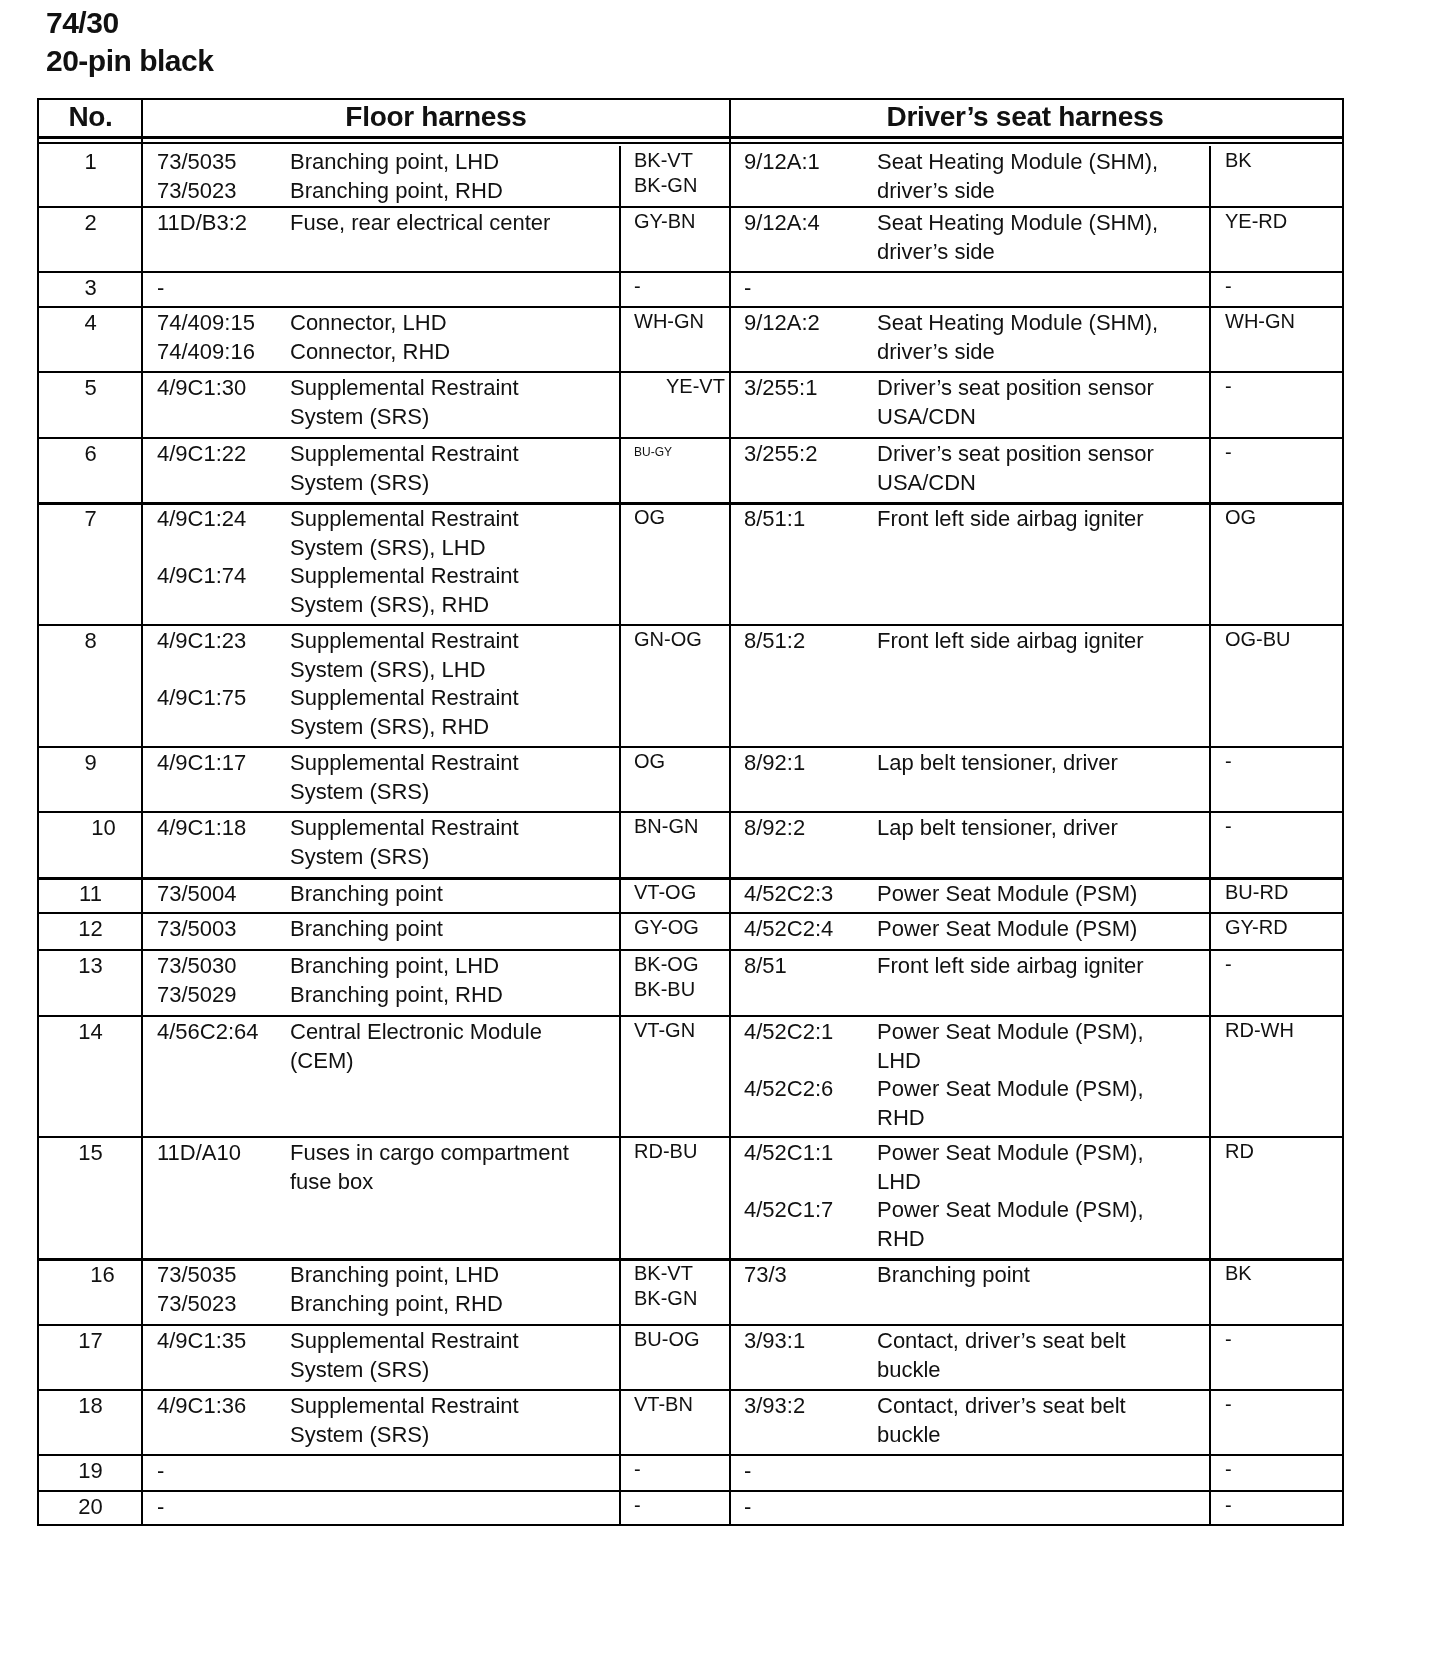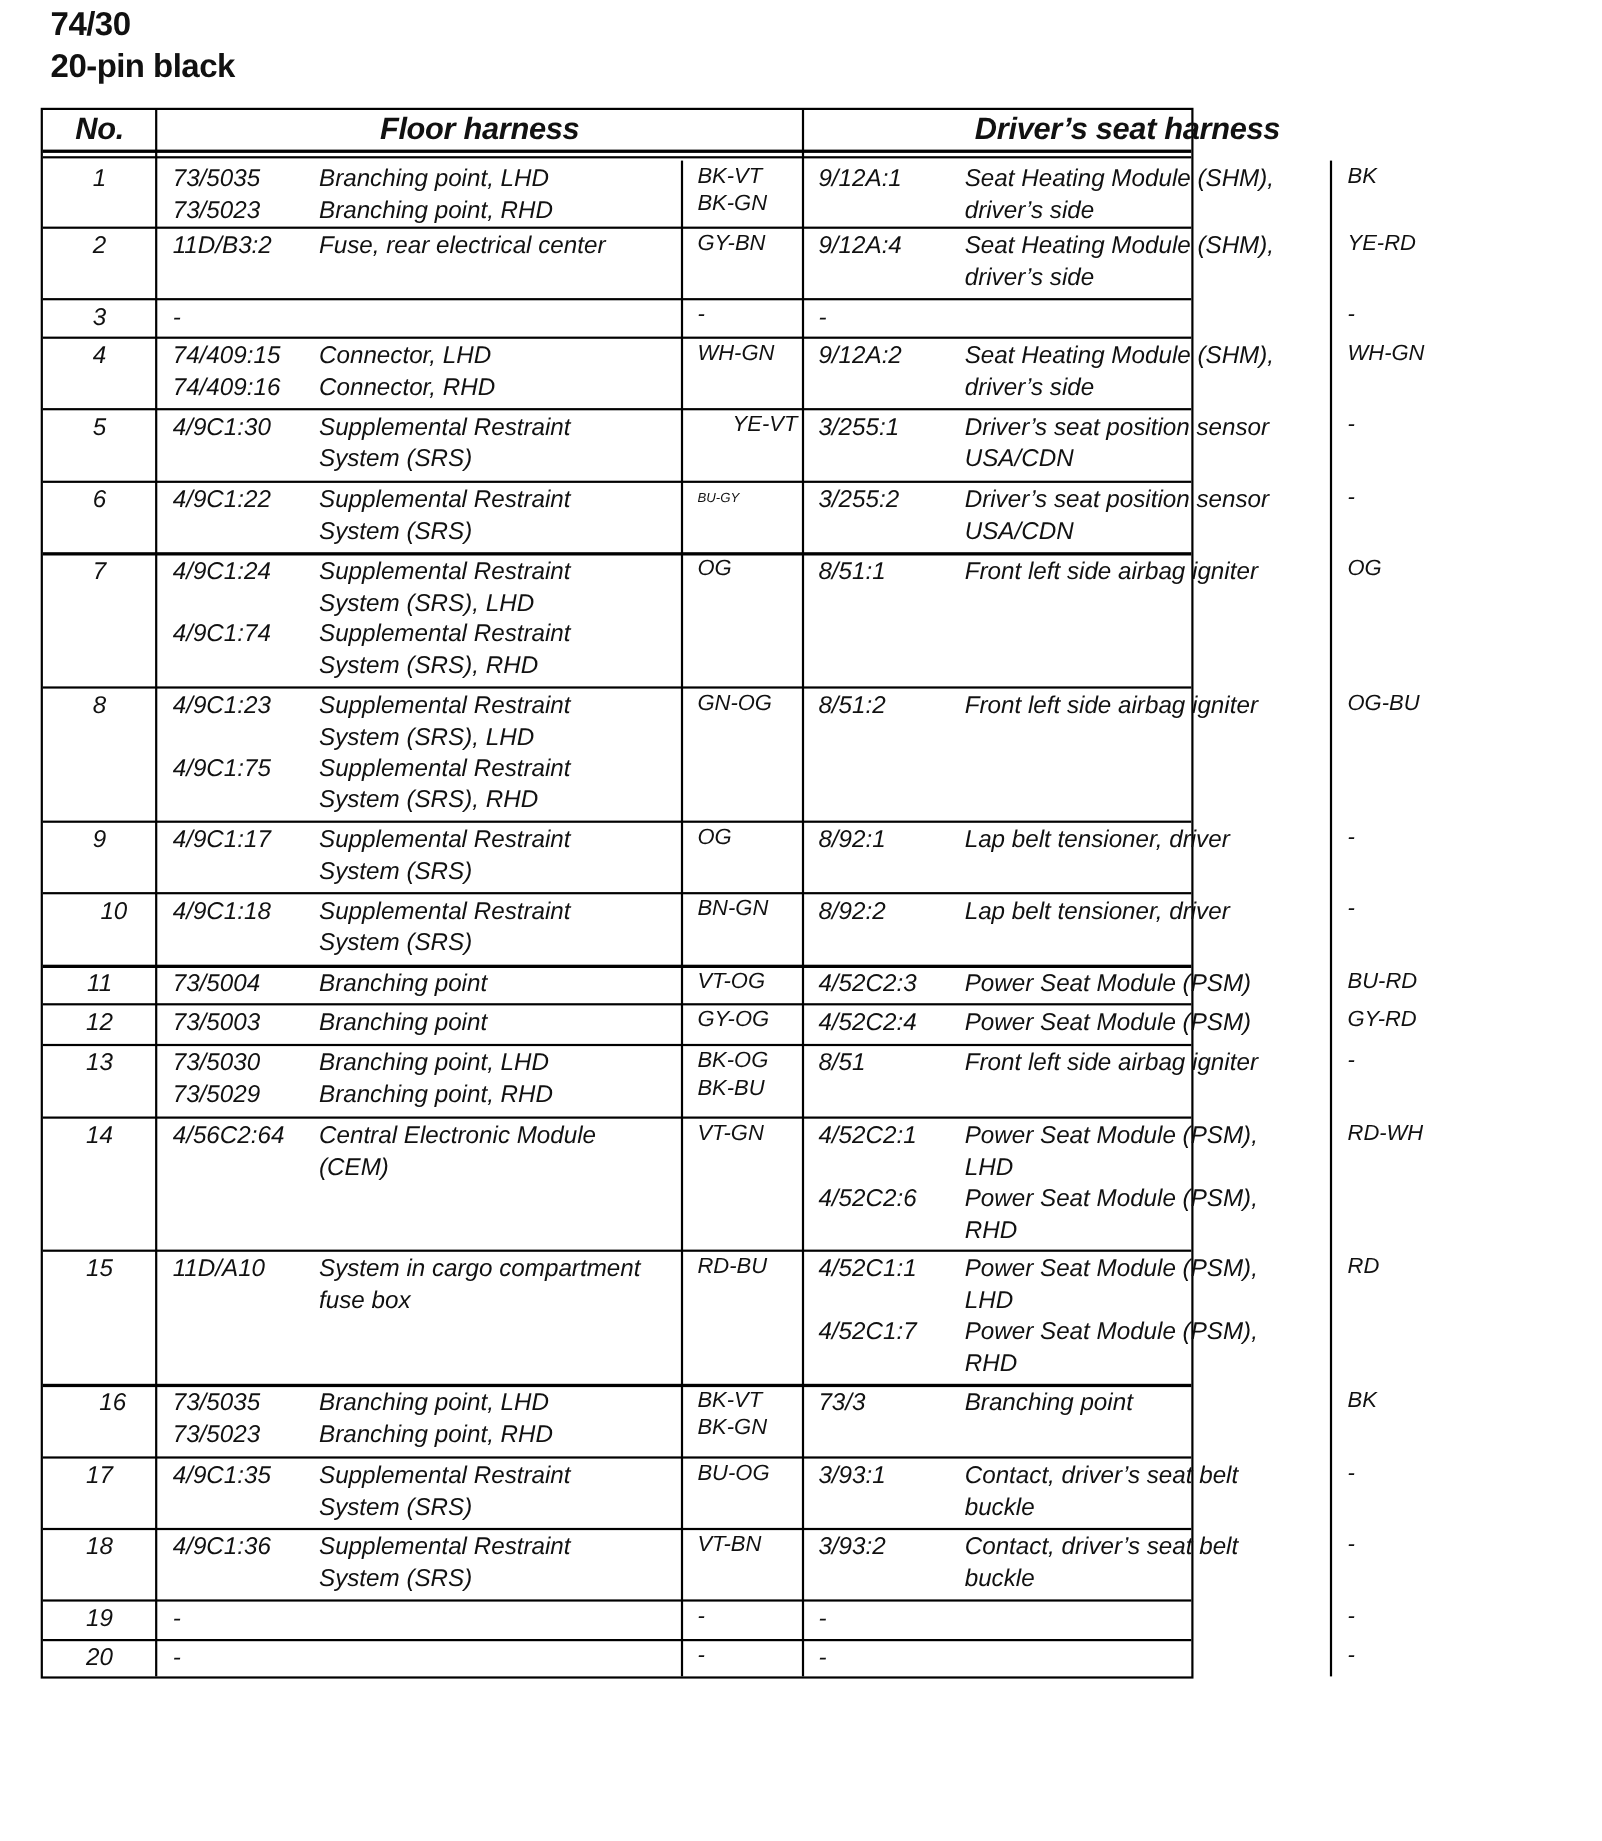--- a/index.html
+++ b/index.html
@@ -3,22 +3,22 @@
 <meta charset="utf-8">
 <style>
   html, body { margin: 0; padding: 0; background: #ffffff; }
   body { width: 1456px; height: 1674px; position: relative; overflow: hidden;
          font-family: "Liberation Sans", sans-serif; color: #111; }
   .title { position: absolute; left: 46px; font-weight: bold; font-size: 30px;
            letter-spacing: -0.5px; line-height: 34px; }
   .title.t1 { top: 6px; }
   .title.t2 { top: 44px; }
 
-  .tbl { position: absolute; left: 37px; top: 98px; width: 1048px; height: 1428px;
-         border: 2.5px solid #000; box-sizing: border-box; font-style: italic; }
+  .tbl { position: absolute; left: 37px; top: 98px; width: 1307px; height: 1428px;
+         border: 2.5px solid #000; box-sizing: border-box; }
   .hdr { position: absolute; top: 0; height: 36px; font-weight: bold; font-size: 28px;
          line-height: 34px; text-align: center; letter-spacing: -0.3px; }
   .hline { position: absolute; left: 0; right: 0; height: 0; border-top: 3px solid #000; }
   .hline.thin { border-top: 2px solid #000; }
   .vline { position: absolute; width: 0; border-left: 2.5px solid #000; }
   .rline { position: absolute; left: 0; right: 0; height: 0; border-top: 2px solid #000; }
   .rline.thick { border-top: 3.5px solid #000; }
 
   .cell { position: absolute; font-size: 22px; line-height: 28.7px; white-space: pre; }
   .num { text-align: center; width: 103px; left: 0; }
@@ -192,21 +192,21 @@
     <div class="cell " style="left: 705px; top: 946.7px;"></div>
     <div class="cell " style="left: 838px; top: 946.7px;">LHD</div>
     <div class="cell " style="left: 705px; top: 975.4px;">4/52C2:6</div>
     <div class="cell " style="left: 838px; top: 975.4px;">Power Seat Module (PSM),</div>
     <div class="cell " style="left: 705px; top: 1004.1px;"></div>
     <div class="cell " style="left: 838px; top: 1004.1px;">RHD</div>
     <div class="cell " style="left: 1186px; top: 916px; font-size: 20px;">RD-WH</div>
     <div class="rline" style="top: 1036px;"></div>
     <div class="cell num" style="left: 0px; top: 1039px;">15</div>
     <div class="cell " style="left: 118px; top: 1039px;">11D/A10</div>
-    <div class="cell " style="left: 251px; top: 1039px;">System in cargo compartment</div>
+    <div class="cell " style="left: 251px; top: 1039px;">Fuses in cargo compartment</div>
     <div class="cell " style="left: 118px; top: 1067.7px;"></div>
     <div class="cell " style="left: 251px; top: 1067.7px;">fuse box</div>
     <div class="cell " style="left: 595px; top: 1037px; font-size: 20px;">RD-BU</div>
     <div class="cell " style="left: 705px; top: 1039px;">4/52C1:1</div>
     <div class="cell " style="left: 838px; top: 1039px;">Power Seat Module (PSM),</div>
     <div class="cell " style="left: 705px; top: 1067.7px;"></div>
     <div class="cell " style="left: 838px; top: 1067.7px;">LHD</div>
     <div class="cell " style="left: 705px; top: 1096.4px;">4/52C1:7</div>
     <div class="cell " style="left: 838px; top: 1096.4px;">Power Seat Module (PSM),</div>
     <div class="cell " style="left: 705px; top: 1125.1px;"></div>

